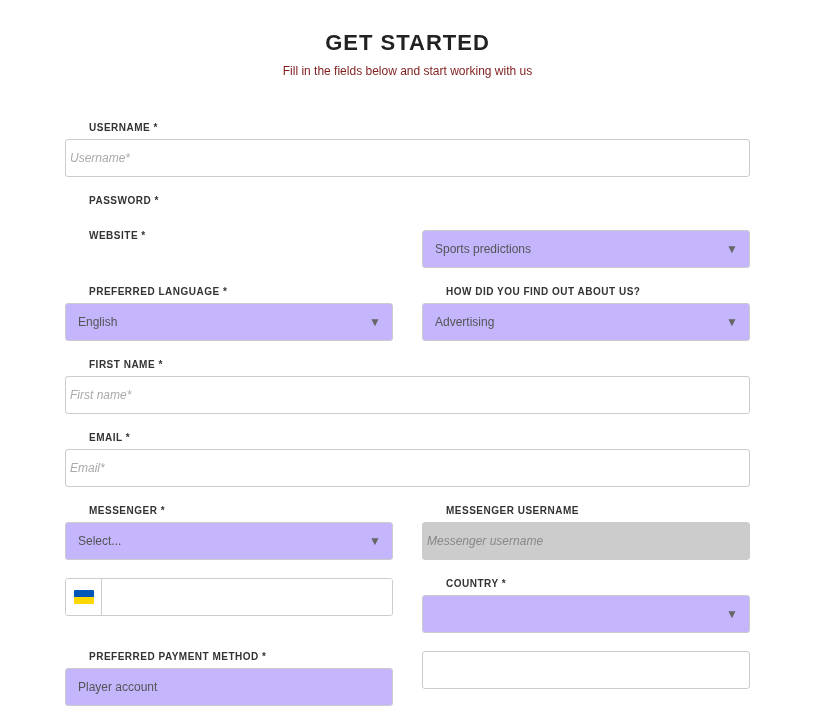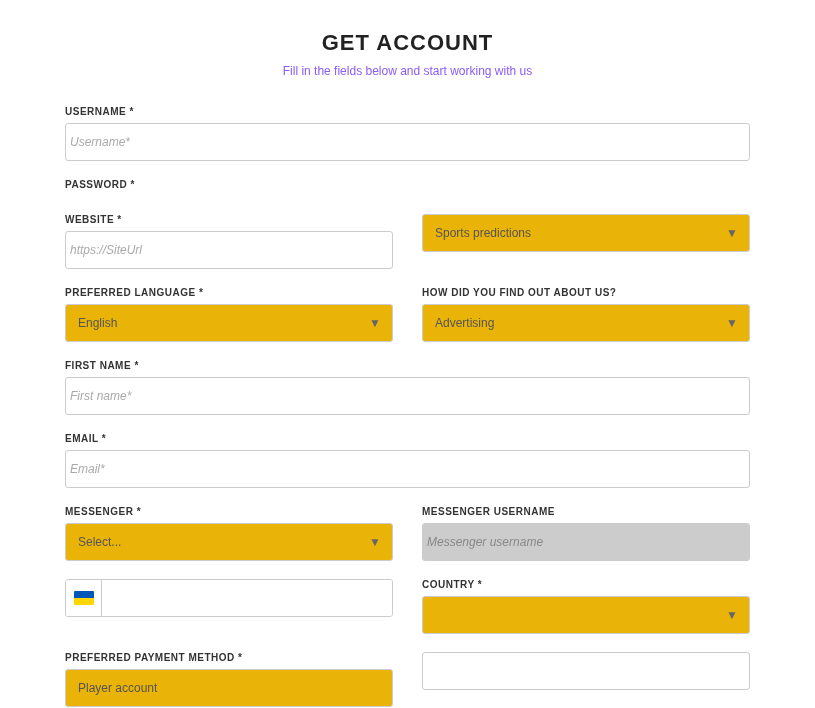--- a/index.html
+++ b/index.html
@@ -26,22 +26,22 @@
       font-size: 22px;
       font-weight: bold;
       letter-spacing: 1px;
       margin-bottom: 8px;
       color: #222;
     }
 
     .page-subtitle {
       text-align: center;
       font-size: 12px;
-      color: #8b5cf6;
-      margin-bottom: 28px;
+      color: #7f1d1d;
+      margin-bottom: 44px;
     }
 
     .form-group {
       margin-bottom: 18px;
     }
 
     .form-row {
       display: flex;
       gap: 29px;
       margin-bottom: 18px;
@@ -52,20 +52,21 @@
     }
 
     .field-label {
       font-size: 10px;
       font-weight: bold;
       letter-spacing: 0.5px;
       color: #333;
       margin-bottom: 6px;
       display: block;
       text-transform: uppercase;
+      margin-left: 24px;
     }
 
     .form-input {
       width: 100%;
       height: 38px;
       border: 1px solid #cccccc;
       border-radius: 3px;
       padding: 0 4px;
       font-size: 12px;
       color: #555;
@@ -85,21 +86,21 @@
 
     .form-select {
       width: 100%;
       height: 38px;
       border: 1px solid #cccccc;
       border-radius: 3px;
       padding: 0 12px;
       font-size: 12px;
       color: #555;
       outline: none;
-      background: #eab308;
+      background: #c4b5fd;
       appearance: none;
       -webkit-appearance: none;
       cursor: pointer;
     }
 
     .form-select option {
       color: #333;
     }
 
     .select-arrow {
@@ -160,38 +161,37 @@
     }
 
     .phone-input::placeholder {
       color: #aaa;
     }
   </style>
 </head>
 <body>
 
 <div class="page-container">
-  <h1 class="page-title">GET ACCOUNT</h1>
+  <h1 class="page-title">GET STARTED</h1>
   <p class="page-subtitle">Fill in the fields below and start working with us</p>
 
   <div class="form-group">
     <label class="field-label">USERNAME *</label>
     <input class="form-input" type="text" placeholder="Username*" style="">
   </div>
 
   <div class="form-row">
     <div class="form-col">
       <label class="field-label">PASSWORD *</label>
     </div>
   </div>
 
   <div class="form-row">
     <div class="form-col">
       <label class="field-label">WEBSITE *</label>
-      <input class="form-input" type="text" placeholder="https://SiteUrl" style="">
     </div>
     <div class="form-col">
       <div class="form-select-wrapper">
         <select class="form-select">
           <option value="Sports predictions">Sports predictions</option>
           <option value="News">News</option>
           <option value="Blog">Blog</option>
           <option value="Other">Other</option>
         </select>
         <span class="select-arrow">▼</span>

